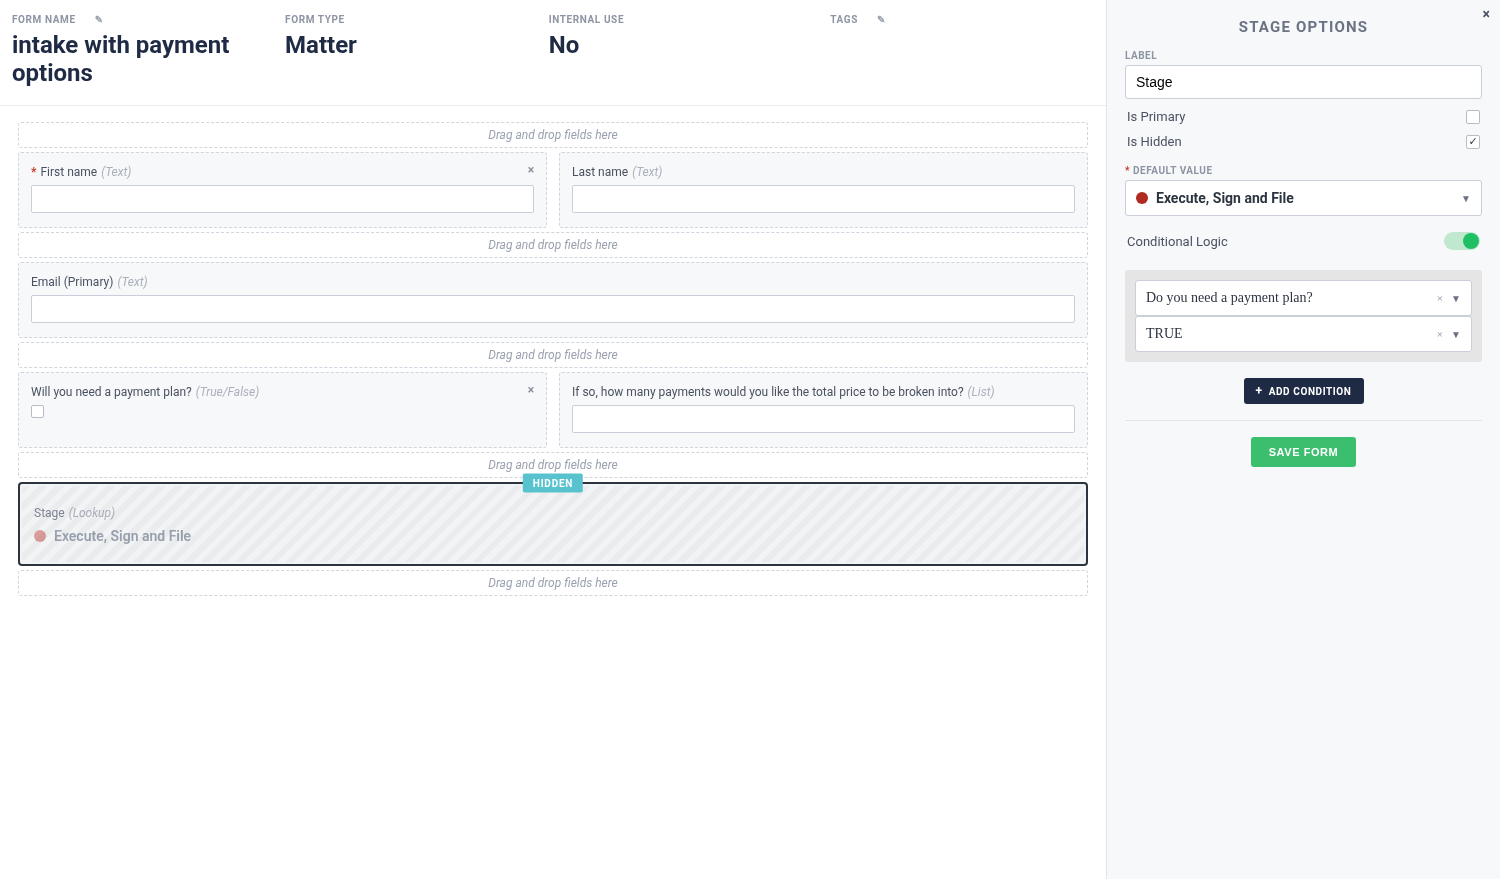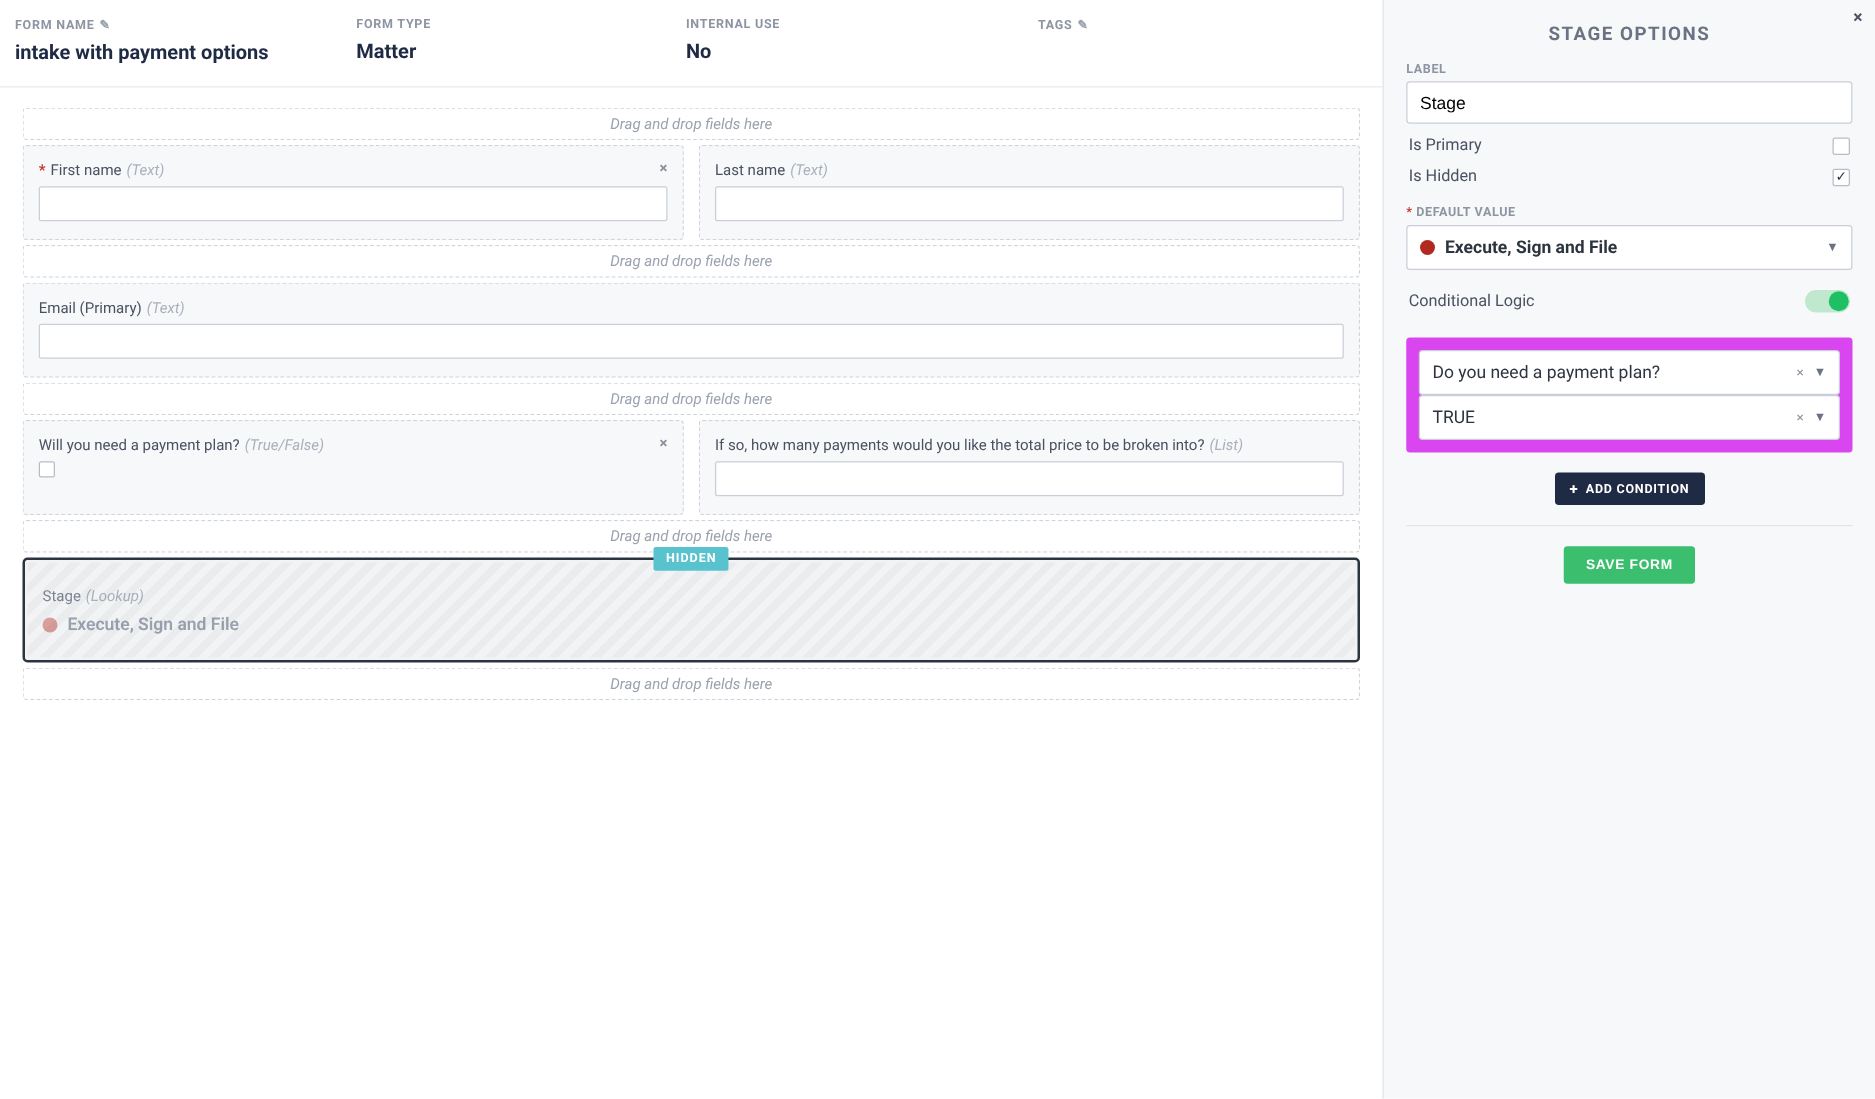--- a/index.html
+++ b/index.html
@@ -54,26 +54,26 @@
   }
   .meta-col { display:flex; flex-direction:column; }
   .meta-col.c1 { width:290px;}
   .meta-col.c2 { width:280px;}
   .meta-col.c3 { width:280px;}
   .meta-col.c4 { width:280px;margin-left:18px;}
   .meta-label {
     font-size:10px; letter-spacing:.06em;
     color:#8d94a3; text-transform:uppercase;
     font-weight:700;
-    display:flex; align-items:center; gap:4px;
+    display:flex; align-items:center; gap:19px;
   }
   .meta-label .edit-ic { font-size:10px; color:#9aa1af;}
   .meta-value {
     margin-top:6px;
-    font-size:16px;
+    font-size:24px;
     color:#1f2a44;
     font-weight:700;
   }
 
   
   .canvas { padding: 12px 12px 40px 12px; }
 
   .drop-row {
     margin: 4px 6px;
     border:1px dashed #cfd4dd;
@@ -216,22 +216,22 @@
   }
   .select-like .red-dot{
     width:12px; height:12px; border-radius:50%; background:#b02a20;
     flex:none;
   }
   .select-like.light{
     font-weight:400; color:#2c3440;
   }
   .select-like.light .txt{ font-weight:400; }
   .cond-block{
-    background:#d946ef; border-radius:3px;
-    padding:10px; margin-top:10px;
+    background:#e5e5e5; border-radius:3px;
+    padding:10px; margin-top:10px;font-family:Liberation Serif, serif;
   }
   .cond-is{
     text-align:center; font-size:11px; letter-spacing:.1em;
     color:#6a7283; font-weight:700;
     background:#e2e5ea;
     border-radius:3px;
     padding:8px 0;
     margin:8px 0;
   }
   .toggle-outer{

